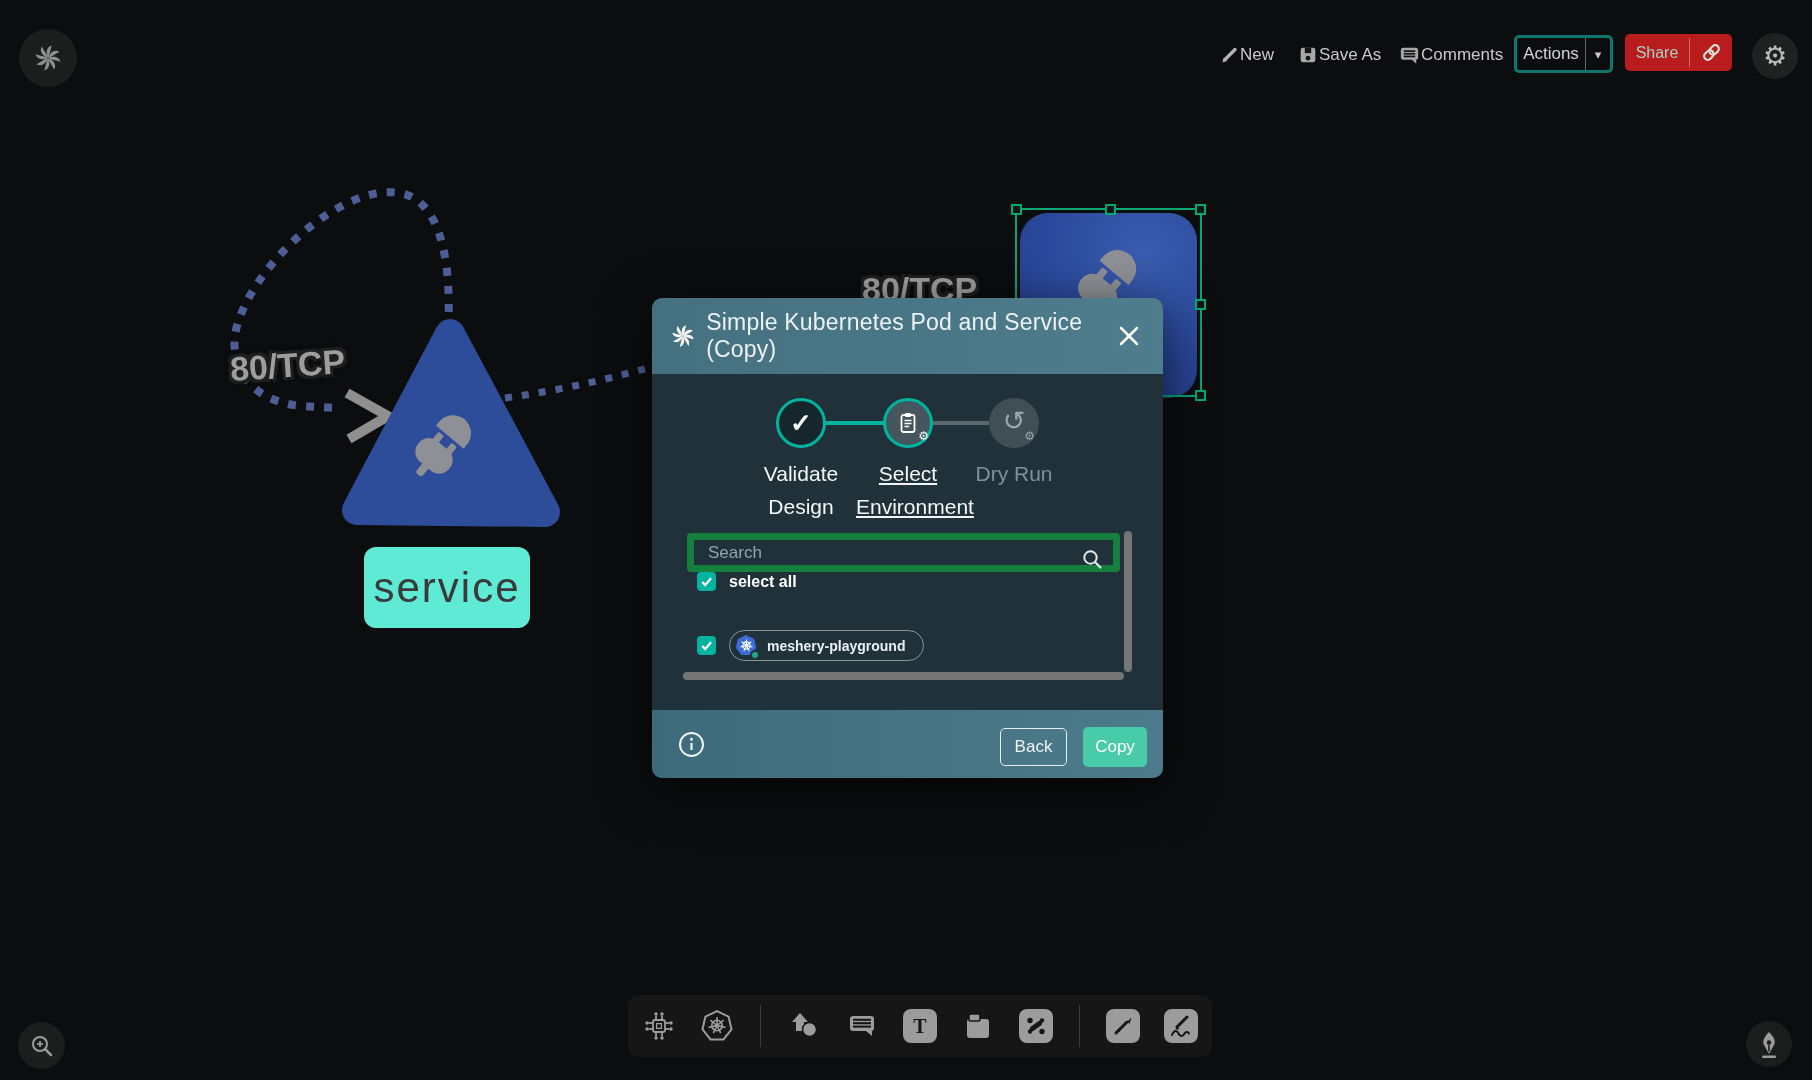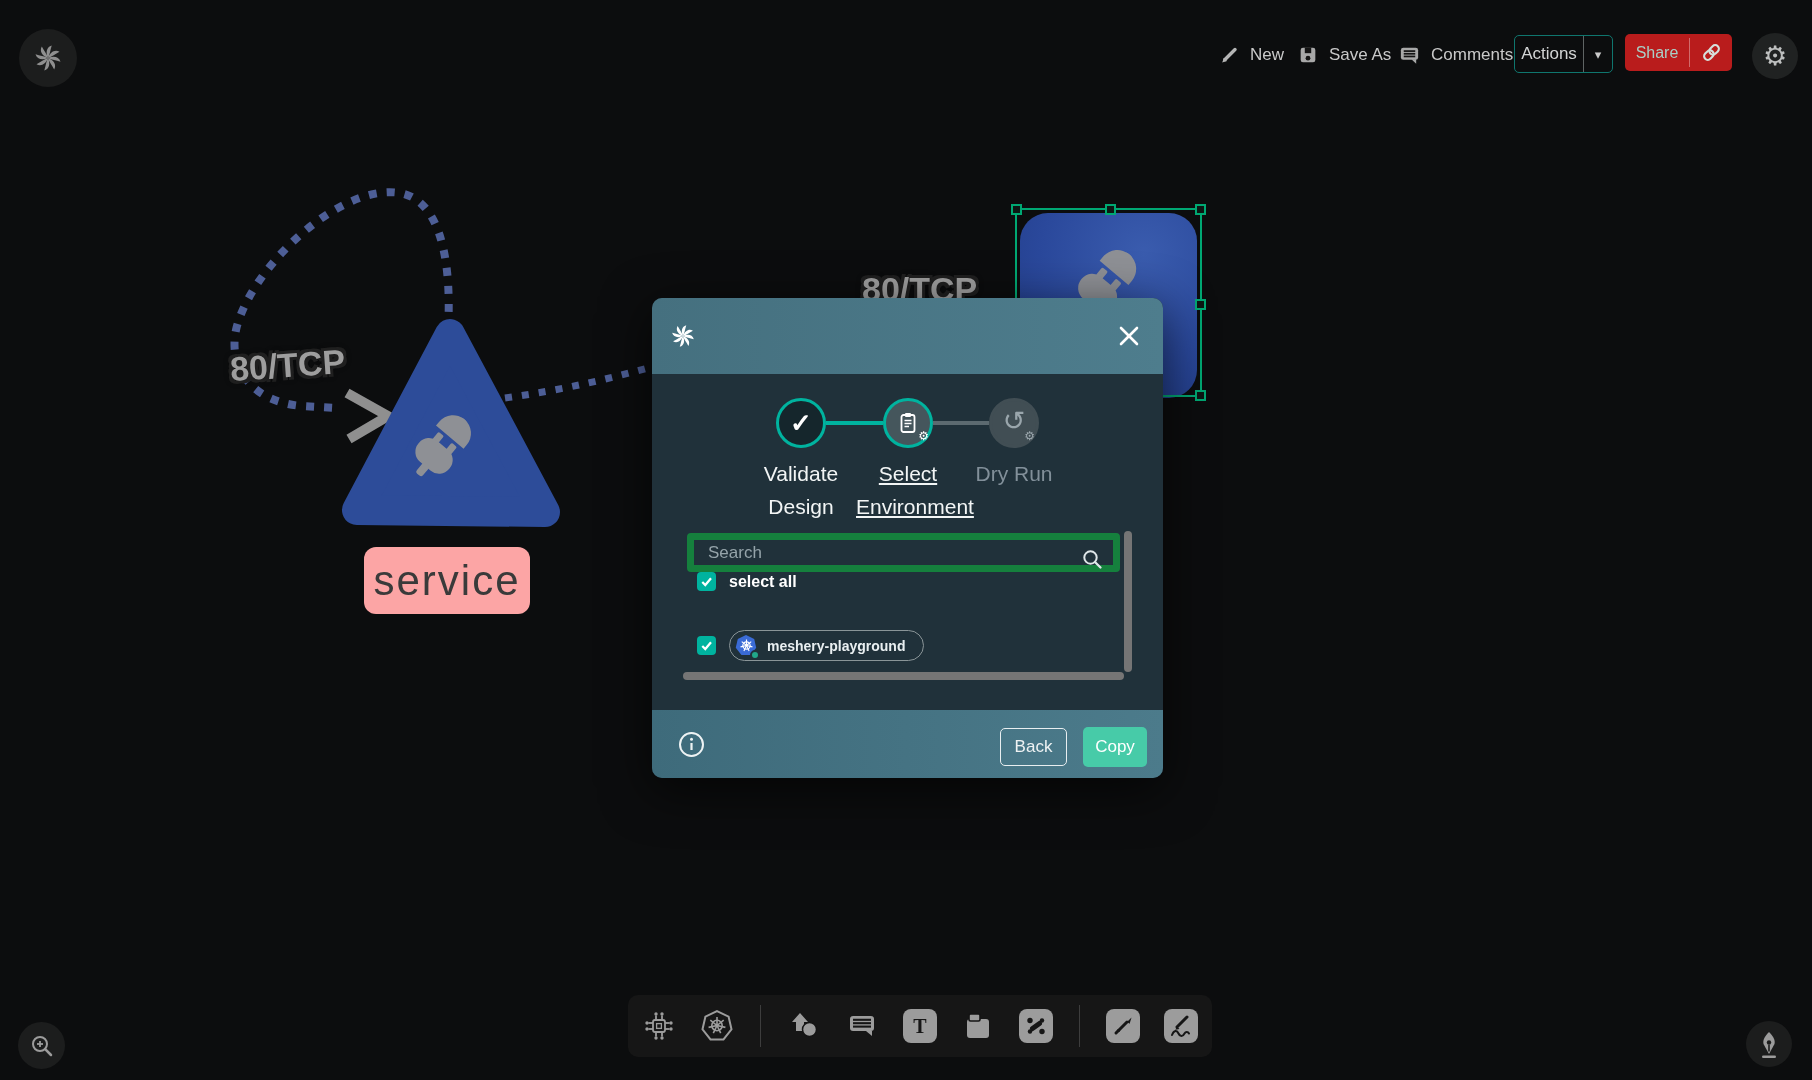--- a/index.html
+++ b/index.html
@@ -5,21 +5,21 @@
   html,body{margin:0;padding:0;background:#0c0d0e;}
   *{box-sizing:border-box;font-family:"Liberation Sans",sans-serif;}
   .stage{position:relative;width:1812px;height:1080px;background:#0c0d0e;overflow:hidden;}
 
   
   .edges-svg{position:absolute;left:0;top:0;z-index:1;}
   .node-triangle{position:absolute;left:335px;top:318px;z-index:2;}
   .plug-wrap{position:absolute;z-index:3;}
   .plug-tri{left:398px;top:398px;width:92px;height:92px;transform:rotate(40deg);}
   .plug-pod{left:1060px;top:232px;width:96px;height:96px;transform:rotate(40deg);}
-  .service-label{position:absolute;left:364px;top:547px;width:166px;height:67px;background:#fca5a5;
+  .service-label{position:absolute;left:364px;top:547px;width:166px;height:81px;background:#5eead4;
     border-radius:12px;display:flex;align-items:center;justify-content:center;z-index:3;
     color:#3a3a3a;font-size:42px;letter-spacing:2px;}
   .port-label{position:absolute;z-index:3;font-size:34px;font-weight:700;color:#9e9e9e;
     text-shadow:3px 3px 0 #1f1f1f,-3px -3px 0 #1f1f1f,3px -3px 0 #1f1f1f,-3px 3px 0 #1f1f1f,0 0 7px rgba(0,0,0,.8);}
   .port-left{left:230px;top:346px;transform:rotate(-4deg);}
   .port-top{left:862px;top:270px;z-index:5;}
 
   .node-pod{position:absolute;left:1020px;top:213px;width:177px;height:185px;border-radius:28px;z-index:2;
     background:radial-gradient(circle at 70% 22%, #3a5cae 0%, #2a489b 55%, #203a84 100%);}
   .sel-frame{position:absolute;left:1015px;top:208px;width:187px;height:189px;border:2px solid #00A873;z-index:4;}
@@ -27,23 +27,23 @@
 
   
   .round-btn{position:absolute;border-radius:50%;background:#1c1d1d;display:flex;align-items:center;justify-content:center;z-index:4;}
   .logo-btn{left:19px;top:29px;width:58px;height:58px;color:#8f8f8f;}
   .zoom-btn{left:18px;top:1022px;width:47px;height:47px;}
   .nib-btn{left:1746px;top:1021px;width:46px;height:46px;}
   .gear-btn{left:1752px;top:33px;width:46px;height:46px;background:#202222;}
   .gear-glyph{font-size:27px;color:#bdbfbf;line-height:1;}
 
   
-  .tb-item{position:absolute;top:38px;height:34px;display:flex;align-items:center;gap:10px;
+  .tb-item{position:absolute;top:38px;height:34px;display:flex;align-items:center;
     color:#c9c9c9;font-size:17px;z-index:4;cursor:default;}
-  .actions-btn{position:absolute;left:1514px;top:35px;width:99px;height:38px;border:1px solid #0f766e;
+  .actions-btn{position:absolute;left:1514px;top:35px;width:99px;height:38px;border:3px solid #0f766e;
     border-radius:5px;display:flex;align-items:stretch;z-index:4;color:#d2d4d4;font-size:17px;}
   .actions-main{width:68px;display:flex;align-items:center;justify-content:center;}
   .actions-split{width:1px;background:#5f6464;}
   .actions-caret{flex:1;display:flex;align-items:center;justify-content:center;font-size:13px;color:#c9c9c9;}
   .share-btn{position:absolute;left:1625px;top:34px;width:107px;height:37px;background:#b91c1c;border-radius:5px;
     display:flex;align-items:stretch;z-index:4;}
   .share-main{width:64px;display:flex;align-items:center;justify-content:center;color:#a9cfc6;font-size:16px;}
   .share-split{width:1px;background:rgba(255,255,255,.35);margin:4px 0;}
   .share-link{flex:1;display:flex;align-items:center;justify-content:center;}
 
@@ -341,20 +341,21 @@
         <path d="M8 26 C10 21 13 21 14.5 24.5 C16 28 19 27.5 20.5 24.5 C21.7 22.2 24 22.5 25 24.5" stroke="#161616" stroke-width="2" fill="none" stroke-linecap="round"></path>
       </svg>
     </div>
   </div>
 
   <div class="modal">
     <div class="modal-header">
       <svg width="26" height="26" style="color:#fff">
         <use href="#pinwheel" width="26" height="26"></use>
       </svg>
+      <div class="modal-title">Simple Kubernetes Pod and Service (Copy)</div>
       <div class="modal-close">
         <svg width="22" height="22" viewBox="0 0 22 22">
           <line x1="3" y1="3" x2="19" y2="19" stroke="#fff" stroke-width="2.6" stroke-linecap="round"></line>
           <line x1="19" y1="3" x2="3" y2="19" stroke="#fff" stroke-width="2.6" stroke-linecap="round"></line>
         </svg>
       </div>
     </div>
 
     <div class="connector conn-done"></div>
     <div class="connector conn-todo"></div>

